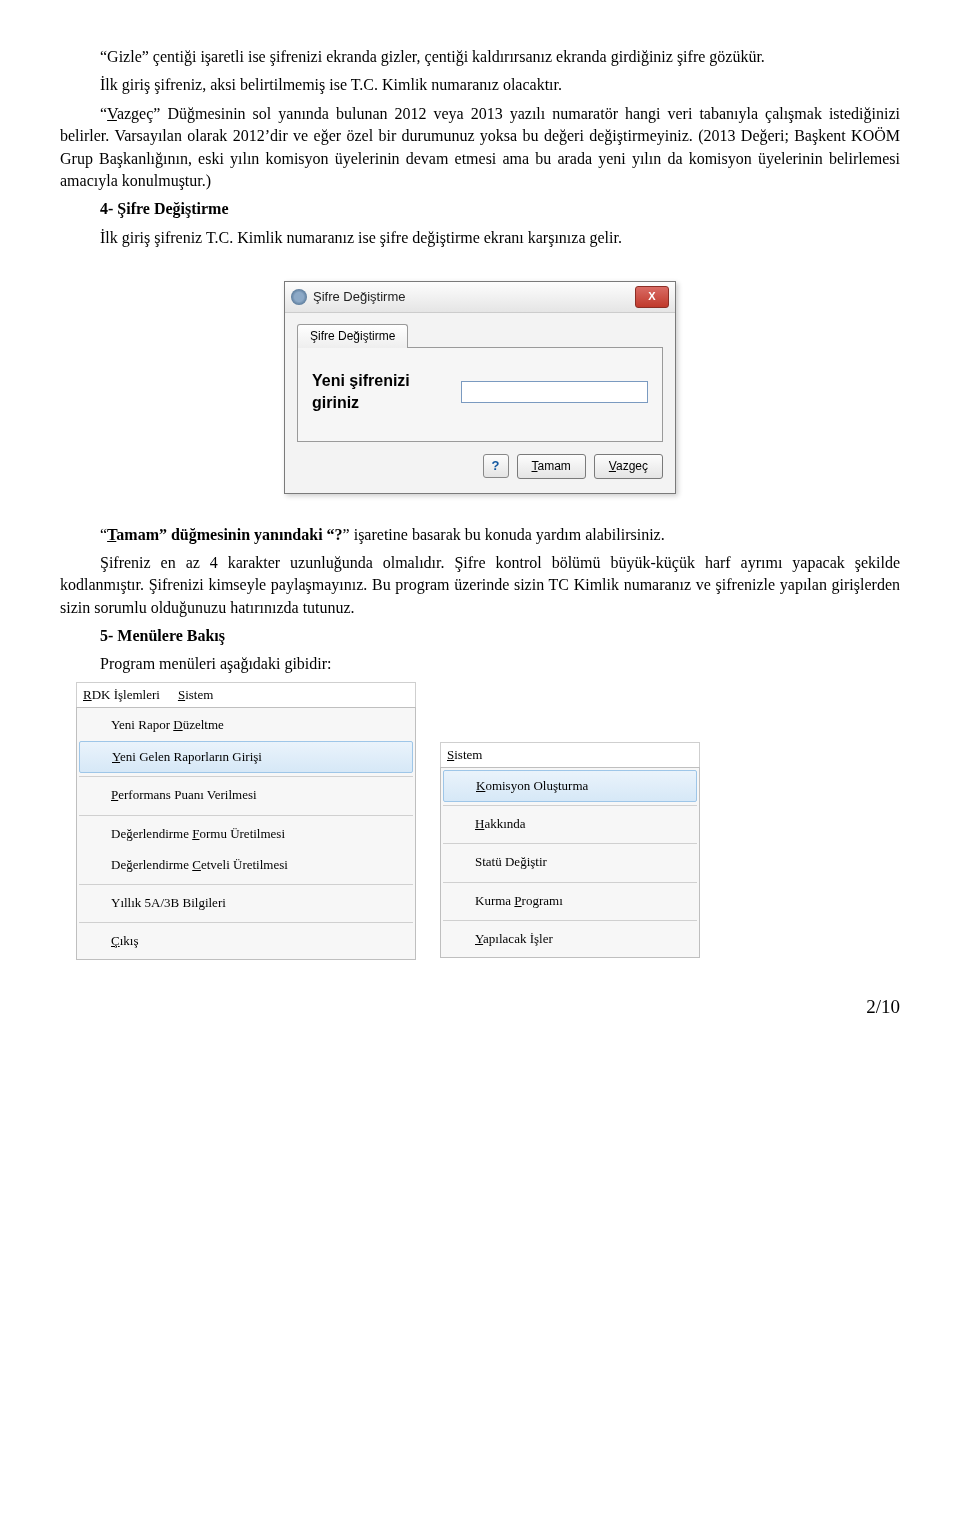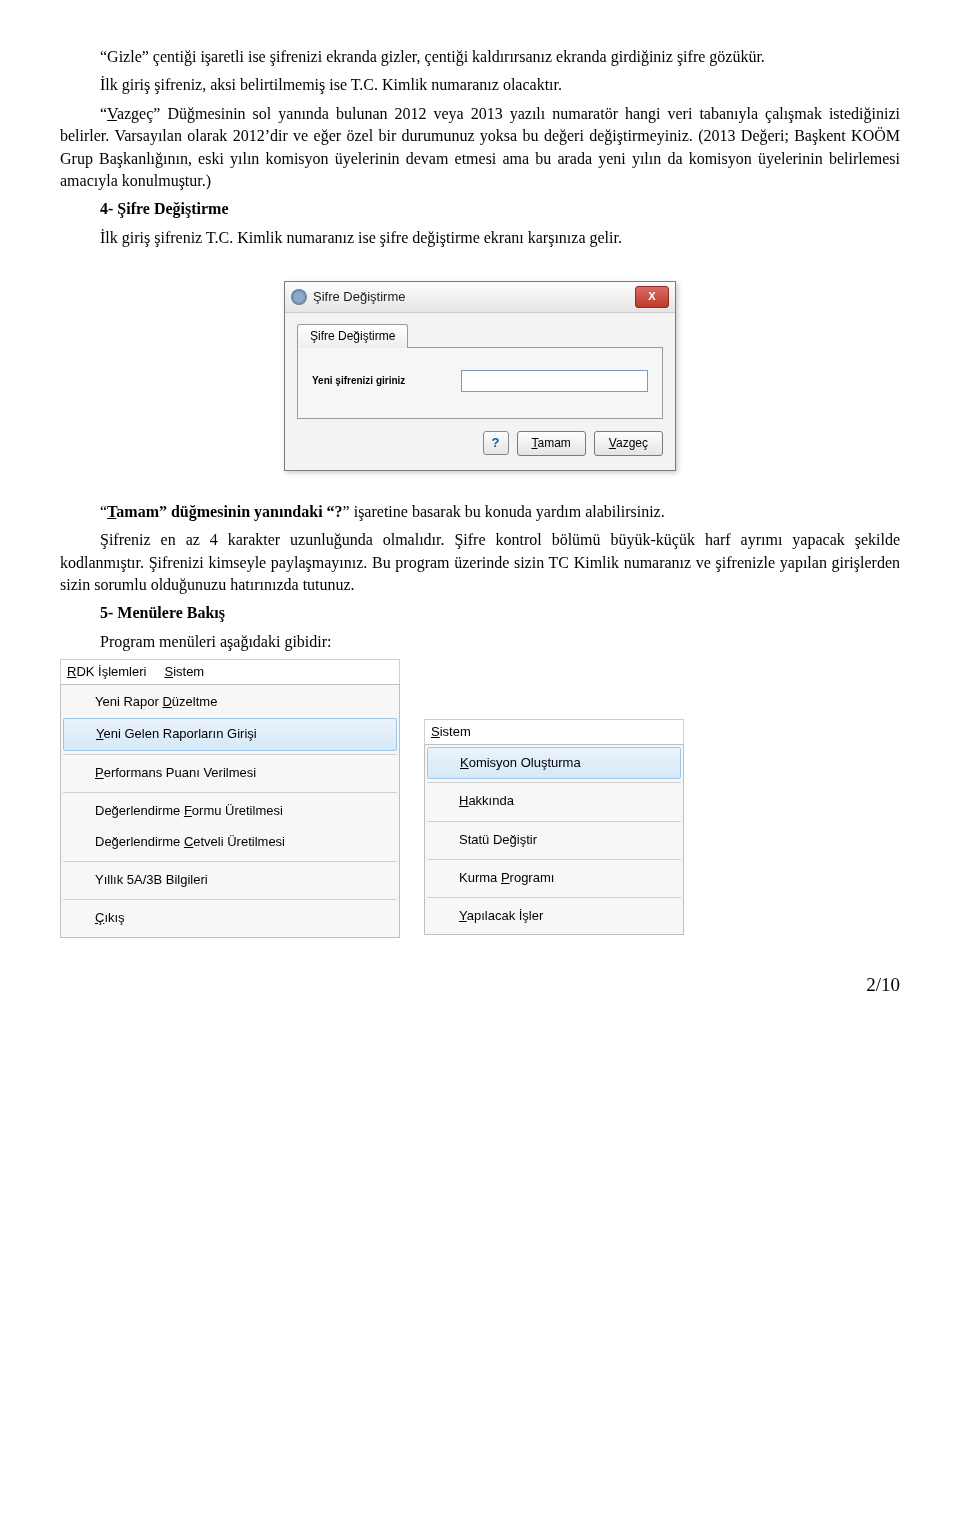--- a/index.html
+++ b/index.html
@@ -88,21 +88,21 @@
     .form-row {
       display: flex;
       align-items: center;
       margin: 8px 0;
       gap: 10px;
     }
     .form-row label {
       width: 165px;
       font-weight: bold;
       color: #000;
-      font-size: 10px;
+      font-size: 16px;
     }
     .form-row input {
       flex: 1;
       height: 22px;
       border: 1px solid #7a9ac0;
       background: #fff;
       box-sizing: border-box;
       padding: 0 4px;
     }
     .btn-row {
@@ -127,23 +127,24 @@
       border-radius: 3px;
       display: flex;
       align-items: center;
       justify-content: center;
       font-weight: bold;
       color: #1358a0;
     }
     .menus-wrap {
       display: flex;
       gap: 24px;
-      font-family: Liberation Sans, sans-serif;
+      font-family: Liberation Serif, serif;
       font-size: 13px;
       margin-top: 6px;
+      margin-left: 16px;
     }
     .menubar-col {
       width: 340px;
     }
     .menubar-top {
       border: 1px solid #cfcfcf;
       background: #fff;
       padding: 3px 6px;
       display: flex;
       gap: 18px;

